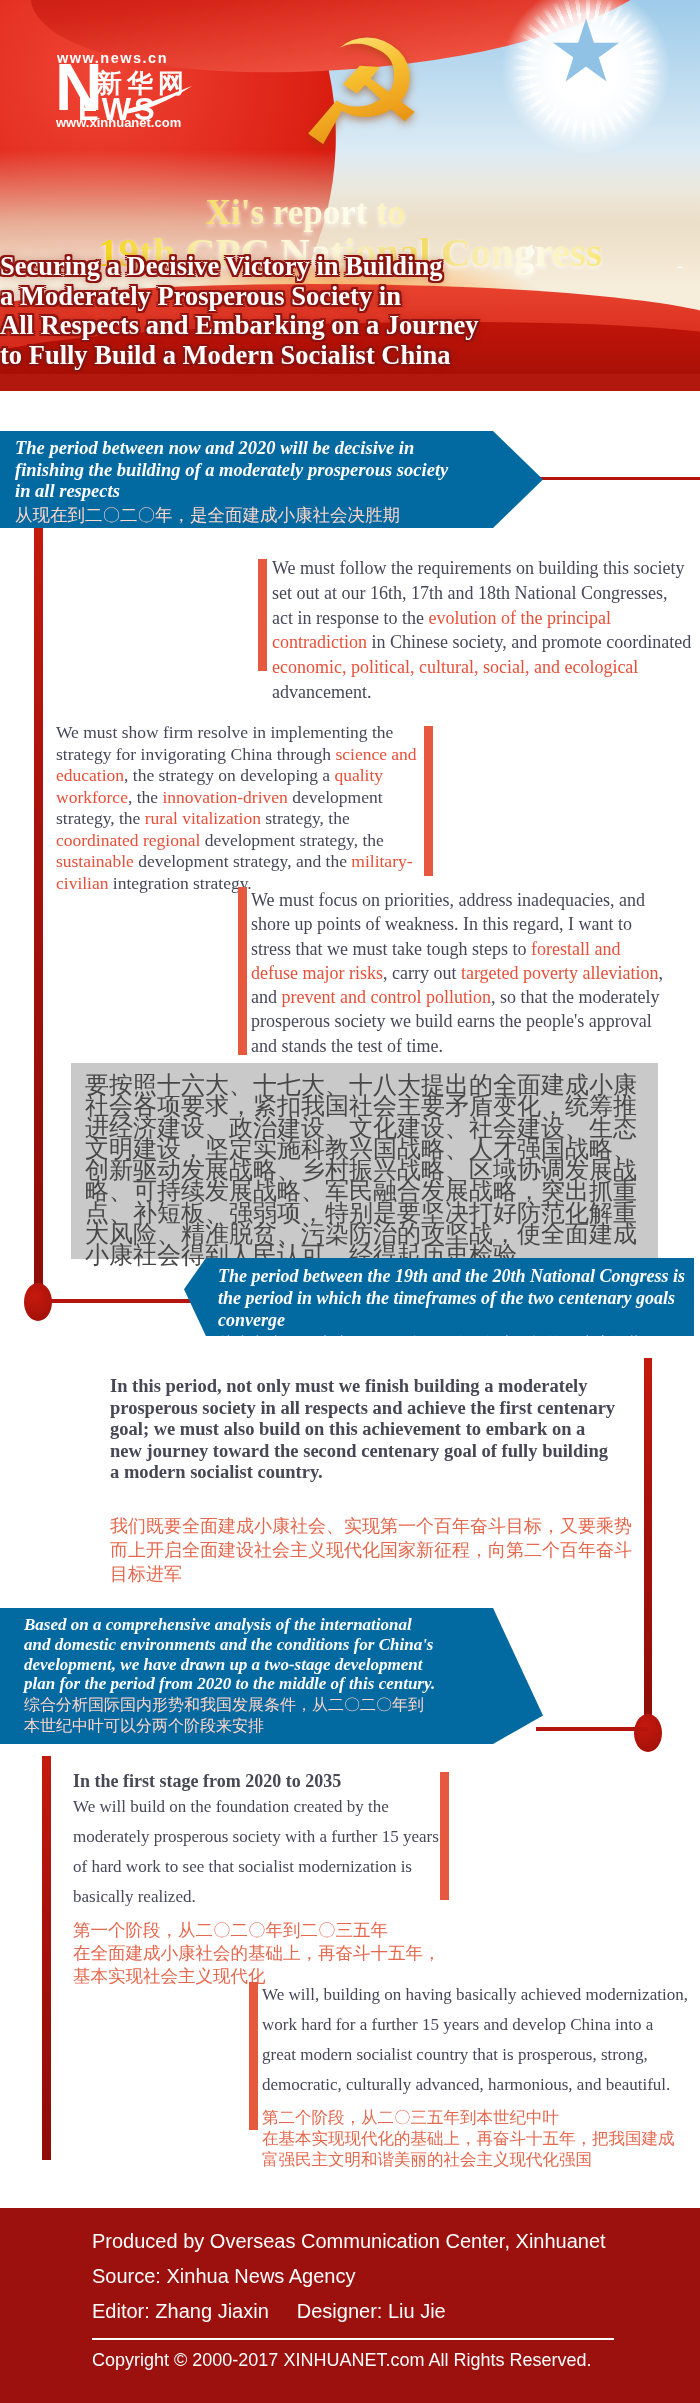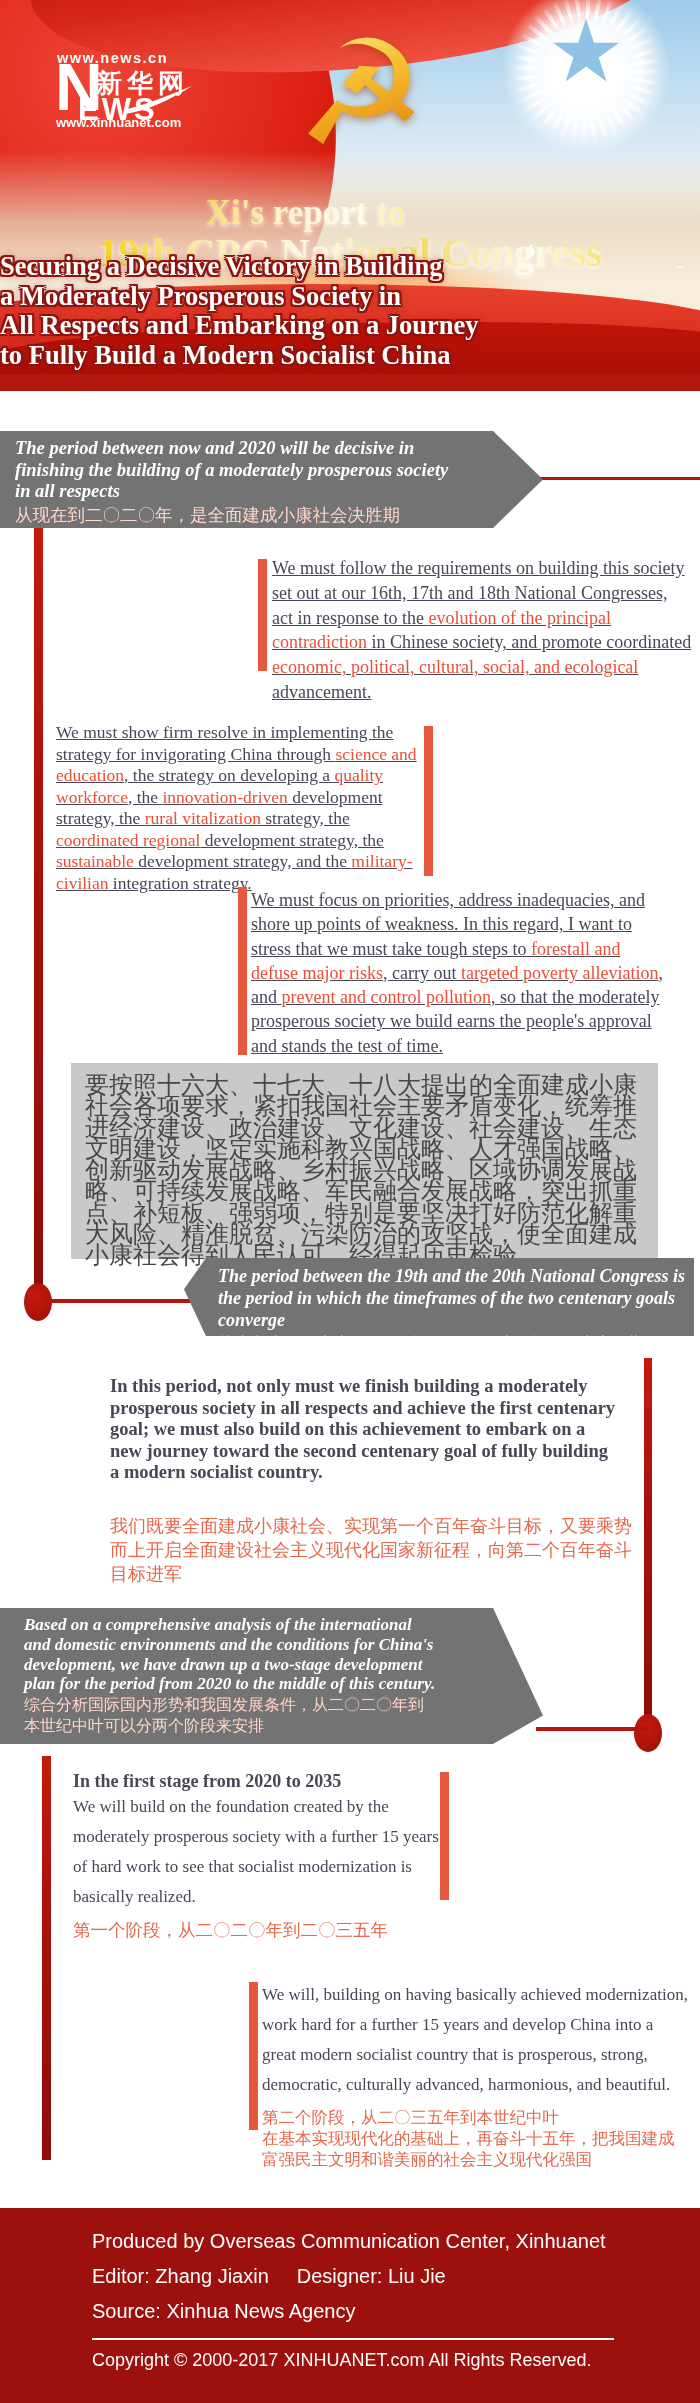--- a/index.html
+++ b/index.html
@@ -69,37 +69,37 @@
   .vl-right{left:644px;top:1358px;width:8px;height:362px;}
   .vl-left2{left:42px;top:1756px;width:9px;height:404px;}
   .hline{position:absolute;background:#b3150c;}
   .hl-1{left:538px;top:477px;width:162px;height:3px;}
   .hl-2{left:44px;top:1299px;width:150px;height:4px;}
   .hl-3{left:536px;top:1727px;width:112px;height:4px;}
   .dot{position:absolute;width:28px;height:38px;border-radius:50%;background:radial-gradient(circle at 40% 35%,#c6190d,#9c0f08);}
   .dot1{left:24px;top:1283px;}
   .dot2{left:634px;top:1714px;}
   
-  .banner{position:absolute;background:#737373;color:#ffffff;box-sizing:border-box;}
+  .banner{position:absolute;background:#0369a1;color:#ffffff;box-sizing:border-box;}
   .banner .en{font-style:italic;font-weight:bold;}
   .banner .cn{color:#ffd6cb;}
   .banner1{left:0;top:431px;width:543px;height:97px;padding:7px 92px 0 15px;
         clip-path:polygon(0 0,90.8% 0,100% 50%,90.8% 100%,0 100%);}
   .banner1 .en{font-size:18.5px;line-height:21.5px;}
   .banner1 .cn{font-size:17.5px;line-height:24px;}
   .banner2{left:184px;top:1258px;width:510px;height:78px;padding:7px 8px 0 34px;
         clip-path:polygon(4.3% 0,100% 0,100% 100%,4.3% 100%,0 40%);}
   .banner2 .en{font-size:18px;line-height:22px;}
   .banner2 .cn{font-size:16.5px;line-height:25px;}
   .banner3{left:0;top:1608px;width:543px;height:136px;padding:7px 104px 0 24px;
         clip-path:polygon(0 0,90.8% 0,100% 79%,90.8% 100%,0 100%);}
   .banner3 .en{font-size:17px;line-height:19.8px;}
   .banner3 .cn{font-size:16px;line-height:21px;}
   
-  .para{position:absolute;color:#47475a;font-size:18px;text-decoration:underline;}
+  .para{position:absolute;color:#47475a;font-size:18px;}
   .para .red, .hl{color:#e84f38;}
   .p1{left:272px;top:556px;width:420px;line-height:24.8px;}
   .p2{left:56px;top:722px;width:372px;line-height:21.5px;font-size:17.5px;}
   .p3{left:251px;top:888px;width:418px;line-height:24.3px;}
   .accentbar{position:absolute;width:9px;background:#e6593e;}
   .b1{left:258px;top:559px;height:112px;}
   .b2{left:424px;top:726px;height:150px;}
   .b3{left:238px;top:887px;height:168px;}
   .graybox{position:absolute;left:71px;top:1063px;width:587px;height:196px;box-sizing:border-box;
         background:#c9c9c9;color:#474747;font-size:24px;line-height:21.3px;padding:12px 14px;}
@@ -199,35 +199,36 @@
     <div class="en">Based on a comprehensive analysis of the international and domestic environments and the conditions for China's development, we have drawn up a two-stage development plan for the period from 2020 to the middle of this century.</div>
     <div class="cn">综合分析国际国内形势和我国发展条件，从二〇二〇年到本世纪中叶可以分两个阶段来安排</div>
   </div>
 
   <div class="accentbar bs1"></div>
   <div class="stage stage1">
     <div class="h">In the first stage from 2020 to 2035</div>
     <div class="b">We will build on the foundation created by the moderately prosperous society with a further 15 years of hard work to see that socialist modernization is basically realized.</div>
     <div class="c">
       <div>第一个阶段，从二〇二〇年到二〇三五年</div>
+      <div>在全面建成小康社会的基础上，再奋斗十五年，基本实现社会主义现代化</div>
     </div>
   </div>
 
   <div class="accentbar bs2"></div>
   <div class="stage stage2">
     <div class="b">We will, building on having basically achieved modernization, work hard for a further 15 years and develop China into a great modern socialist country that is prosperous, strong, democratic, culturally advanced, harmonious, and beautiful.</div>
     <div class="c">
       <div>第二个阶段，从二〇三五年到本世纪中叶</div>
       <div>在基本实现现代化的基础上，再奋斗十五年，把我国建成富强民主文明和谐美丽的社会主义现代化强国</div>
     </div>
   </div>
 
   <div class="footer">
     <div class="line">Produced by Overseas Communication Center, Xinhuanet</div>
+    <div class="line">Source: Xinhua News Agency</div>
     <div class="line">
       <span>Editor: Zhang Jiaxin</span><span class="designer">Designer: Liu Jie</span>
     </div>
-    <div class="line">Source: Xinhua News Agency</div>
     <hr>
     <div class="copy">Copyright © 2000-2017 XINHUANET.com All Rights Reserved.</div>
   </div>
 
 </div>
 
 </body></html>

